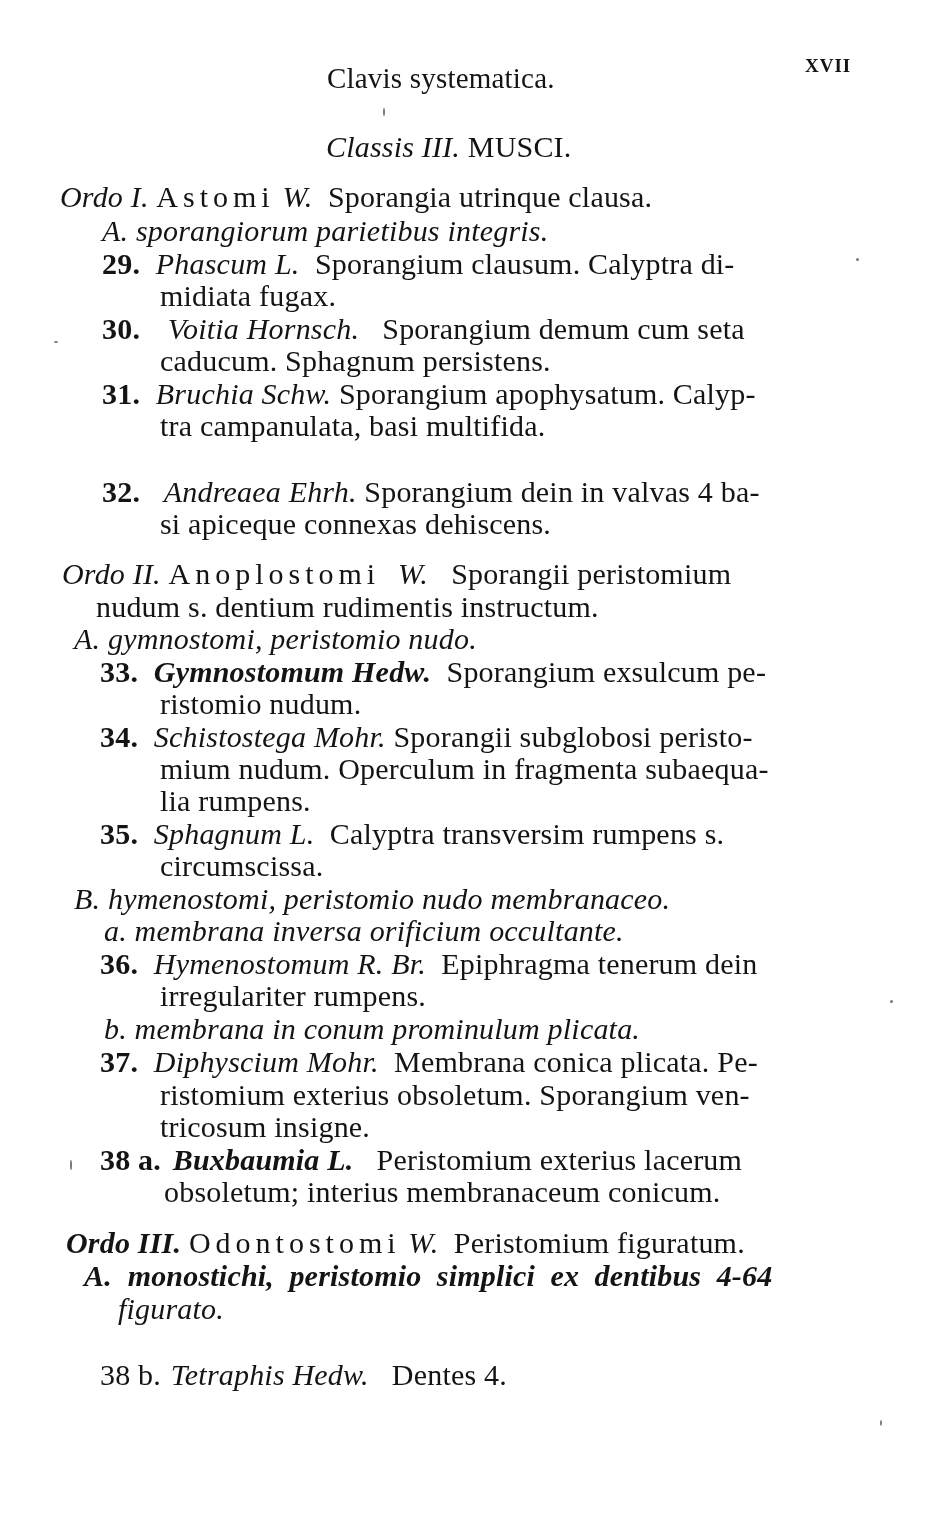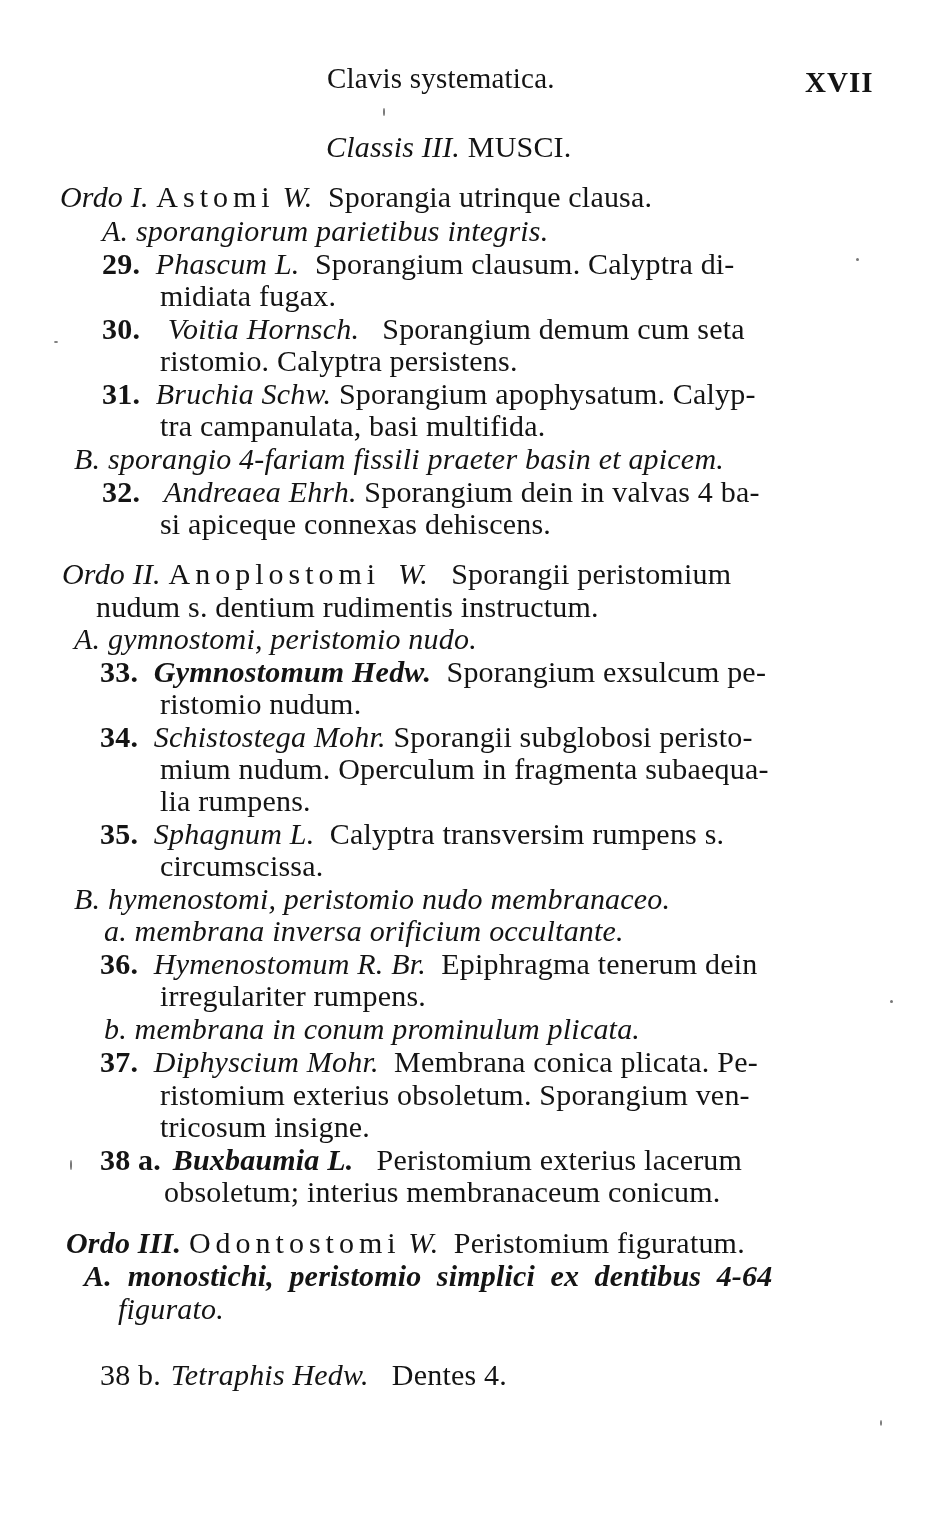--- a/index.html
+++ b/index.html
@@ -25,21 +25,21 @@
     .line {
       position: absolute;
       white-space: nowrap;
       line-height: 1;
       letter-spacing: 0.2px;
     }
     .it { font-style: italic; }
     .b { font-weight: bold; }
     .spaced { letter-spacing: 5px; }
     .header-title { left: 327px; top: 64px; font-size: 29px; }
-    .header-page { left: 805px; top: 68px; font-size: 29px; font-weight: bold; letter-spacing: 1px; }
+    .header-page { left: 805px; top: 56px; font-size: 19px; font-weight: bold; letter-spacing: 1px; }
     .class-title { left: 326px; top: 132px; font-size: 30px; }
     .speck { position: absolute; background: #777; border-radius: 50%; }
   </style>
 </head>
 <body>
 
 <div class="page">
 
   <div class="line header-title">Clavis systematica.</div>
   <div class="line header-page">XVII</div>
@@ -65,33 +65,29 @@
     <span class="it" style="margin-left:8px;">Phascum L.</span>
     &nbsp;<span>Sporangium clausum.  Calyptra di-</span>
   </div>
   <div class="line" style="left:160px; top:281px;">midiata fugax.</div>
 
   <div class="line" style="left:102px; top:314px;">
     <span class="b">30.</span>
     <span class="it" style="margin-left:20px;">Voitia Hornsch.</span>
     &nbsp;&nbsp;<span>Sporangium demum cum seta</span>
   </div>
-  <div class="line" style="left:160px; top:346px;">ristomio.  Calyptra persistens.</div>
+  <div class="line" style="left:160px; top:346px;">caducum.  Sphagnum persistens.</div>
 
   <div class="line" style="left:102px; top:379px;">
     <span class="b">31.</span>
     <span class="it" style="margin-left:8px;">Bruchia Schw.</span>
     <span>Sporangium apophysatum.  Calyp-</span>
   </div>
   <div class="line" style="left:160px; top:411px;">tra campanulata, basi multifida.</div>
 
-  <div class="line it" style="left:74px; top:444px;">
-    <span>B.</span>
-    <span>sporangio 4-fariam fissili praeter basin et apicem.</span>
-  </div>
 
   <div class="line" style="left:102px; top:477px;">
     <span class="b">32.</span>
     <span class="it" style="margin-left:16px;">Andreaea Ehrh.</span>
     <span>Sporangium dein in valvas 4 ba-</span>
   </div>
   <div class="line" style="left:160px; top:509px;">si apiceque connexas dehiscens.</div>
 
   <div class="line" style="left:62px; top:559px;">
     <span class="it">Ordo II.</span>

